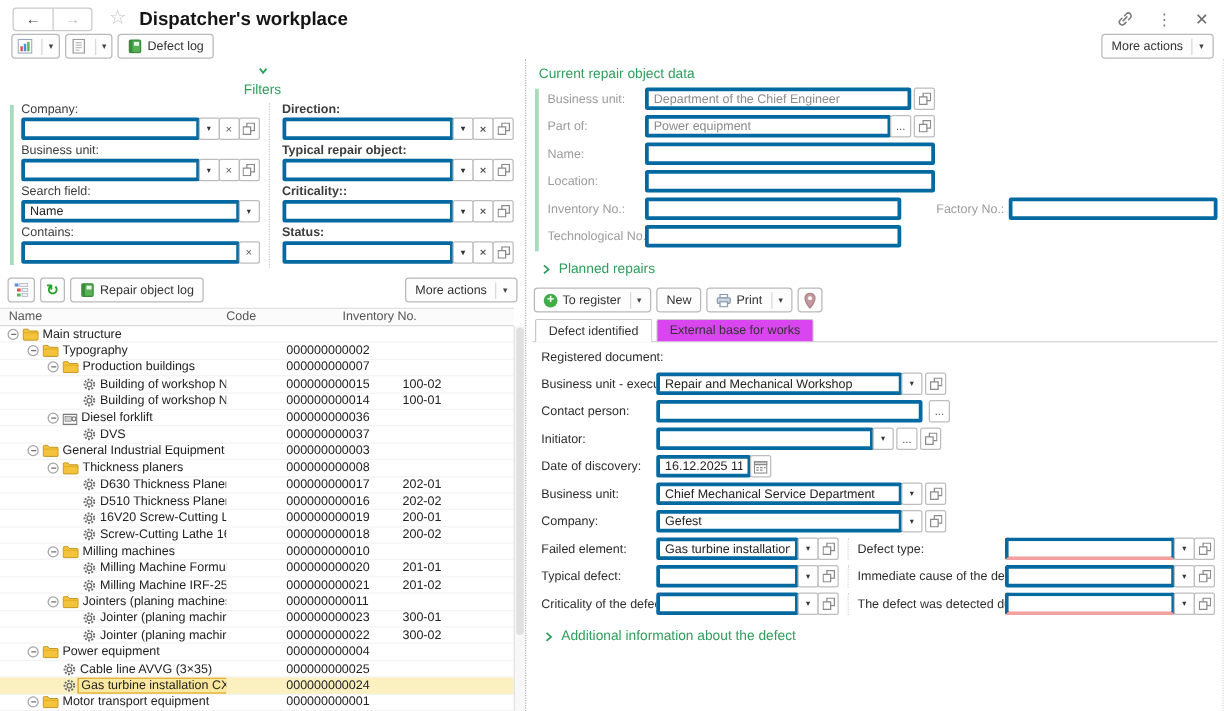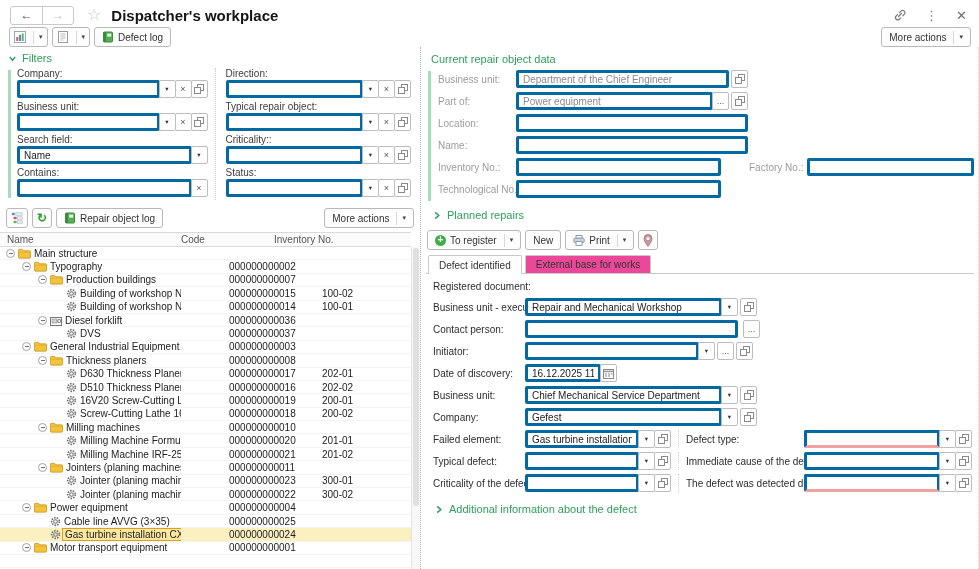--- a/index.html
+++ b/index.html
@@ -23,29 +23,29 @@
   .btn .barr {font-size:7px; color:#444; margin-left:3px; padding-left:5px; border-left:1px solid #d8d8d8; height:13px; display:flex; align-items:center;}
   .iconbtn {padding:0 4px;}
   .more-top {margin-left:auto;}
 
   
   .main {position:absolute; top:47px; left:0; right:0; bottom:0; display:flex;}
   .left {width:421px; flex:none; display:flex; flex-direction:column; border-right:1px dotted #b5b5b5; position:relative;}
   .right {flex:1; min-width:0; display:flex; flex-direction:column; padding:0 4px 0 5px; border-right:1px dotted #d2d2d2;}
 
   
-  .sec-head {display:flex; align-items:center; gap:5px; padding:5px 8px 3px 8px; color:#2E9E5B; font-size:11px;}
+  .sec-head {display:flex; align-items:center; gap:5px; padding:5px 8px 3px 8px; color:#2E9E5B; font-size:11px;flex-direction:column;}
   .sec-collapsed {display:flex; align-items:center; gap:6px; color:#2E9E5B; font-size:11px; padding:7px 0 6px 7px;}
 
   
   .filters-wrap {position:relative; padding:1px 8px 5px 17px;}
   .filters-wrap::before {content:""; position:absolute; left:8px; top:3px; bottom:7px; width:3px; background:#A6DBBB;}
   .fgrid {display:flex;}
   .fcol {width:50%; padding-right:7px;}
-  .fcol + .fcol {border-left:1px dotted #cccccc; padding-left:10px; padding-right:1px;}
+  .fcol + .fcol {border-left:1px dotted #cccccc; padding-left:10px; padding-right:1px;font-weight:bold;}
   .fitem {margin-bottom:3px;}
   .flabel {font-size:10px; color:#3c3c3c; margin-bottom:1px;}
   .ctl {display:flex; height:18px; font-size:10px;}
   .inp {flex:1; min-width:0; border:3px solid #0369a1; border-radius:2px; background:#fff; display:flex; align-items:center; padding:0 4px; gap:3px;}
   .inp .val {flex:1; white-space:nowrap; overflow:hidden; color:#222;}
   .seg {width:17px; flex:none; border:1px solid #bdbdbd; border-radius:2px; background:#fff; display:flex; align-items:center; justify-content:center; margin-left:-1px; color:#555; font-size:9px;}
   .seg.arr {font-size:6.5px; color:#333;}
 
   
   .treebar {display:flex; align-items:center; gap:4px; padding:3px 6px 4px 6px;}
@@ -79,21 +79,21 @@
   .frow {display:flex; align-items:center; margin-bottom:4px; font-size:10px;}
   .flab {width:78px; flex:none; color:#9c9c9c; white-space:nowrap; overflow:hidden;}
   .flab2 {width:58px; flex:none; color:#9c9c9c; margin-left:28px; white-space:nowrap;}
   .ro .val {color:#8a8a8a;}
   .gap {width:3px; flex:none;}
 
   
   .dtoolbar {display:flex; align-items:center; gap:4px; padding:3px 0 5px 1px;}
   .greenplus {width:11px; height:11px; border-radius:50%; background:#3FAE49; color:#fff; display:flex; align-items:center; justify-content:center; font-size:10px; font-weight:bold; line-height:1;}
   .tabs {display:flex; padding-left:2px; border-bottom:1px solid #c9c9c9;}
-  .tab {height:18px; padding:0 10px; display:flex; align-items:center; font-size:10px; border:1px solid #c9c9c9; border-bottom:none; border-radius:2px 2px 0 0; background:#ec4899; color:#333; margin-right:3px;}
+  .tab {height:18px; padding:0 10px; display:flex; align-items:center; font-size:10px; border:1px solid #c9c9c9; border-bottom:none; border-radius:2px 2px 0 0; background:#d946ef; color:#333; margin-right:3px;}
   .tab.active {background:#fff; margin-bottom:-1px; height:19px;}
   .tabpanel {flex:1; padding:7px 2px 0 7px; background:#fff; font-size:10px;}
 
   .df-row {display:flex; align-items:center; margin-bottom:4px; font-size:10px;}
   .df-lab {width:92px; flex:none; color:#2d2d2d; white-space:nowrap; overflow:hidden;}
   .regdoc {color:#2d2d2d; margin-bottom:6px;}
   .req .inp {border-bottom-color:#F2A0A0;}
 
   .df2 {display:flex; align-items:center; margin-bottom:4px; font-size:10px;}
   .df2 .lcol {display:flex; align-items:center; width:238px; flex:none;}
@@ -725,29 +725,29 @@
         <div class="ctl">
             <span class="seg">
               <svg width="10" height="10" viewBox="0 0 10 10">
                 <rect x="3.5" y="0.5" width="6" height="6" fill="#fff" stroke="#8a8a8a"></rect>
                 <rect x="0.5" y="3.5" width="6" height="6" fill="#fff" stroke="#8a8a8a"></rect>
               </svg>
             </span>
           </div>
       </div>
       <div class="frow ro">
+        <div class="flab">Name:</div>
+        <div class="ctl w232">
+            <div class="inp">
+              <span class="val"></span>
+            </div>
+          </div>
+      </div>
+      <div class="frow ro">
         <div class="flab">Location:</div>
-        <div class="ctl w232">
-            <div class="inp">
-              <span class="val"></span>
-            </div>
-          </div>
-      </div>
-      <div class="frow ro">
-        <div class="flab">Name:</div>
         <div class="ctl w232">
             <div class="inp">
               <span class="val"></span>
             </div>
           </div>
       </div>
       <div class="frow ro">
         <div class="flab">Inventory No.:</div>
         <div class="ctl w205">
             <div class="inp">

